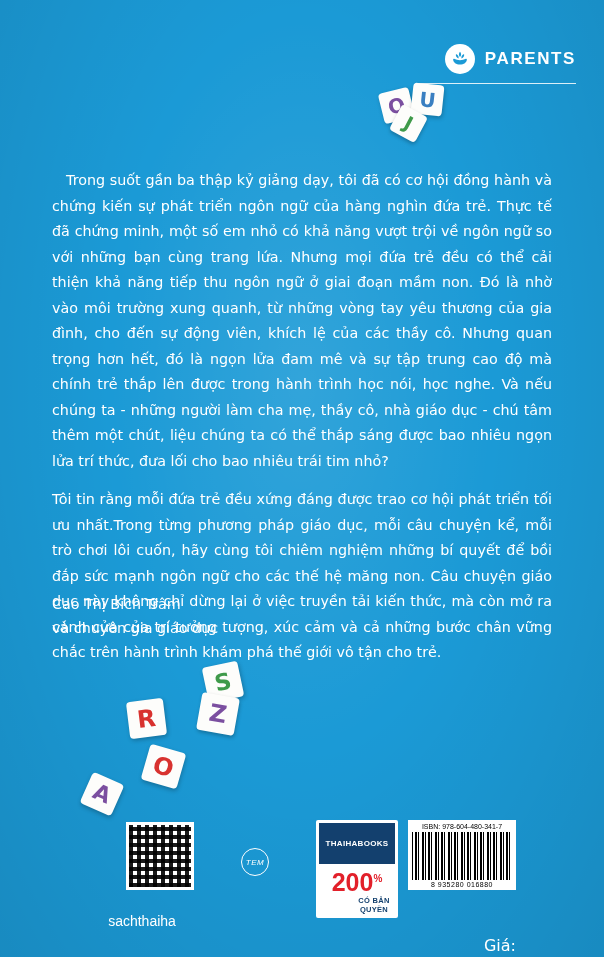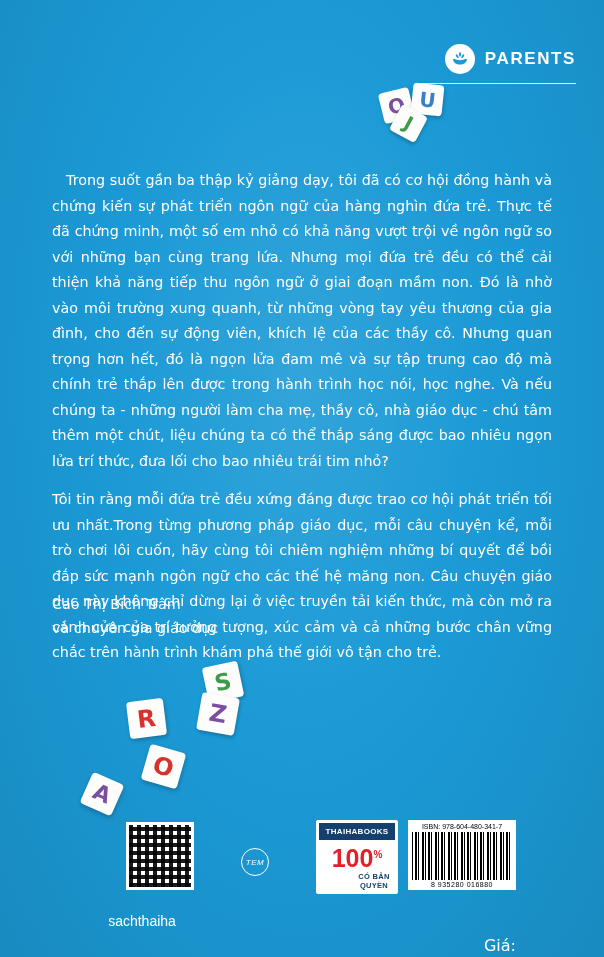--- a/index.html
+++ b/index.html
@@ -163,21 +163,21 @@
   }
   .cb-top {
     font-family: "Liberation Sans", sans-serif;
     font-size: 8px;
     font-weight: bold;
     letter-spacing: 0.3px;
     color: #13406e;
     background: #13406e;
     color: #ffffff;
     margin: 0 3px 2px 3px;
-    padding: 4px 0;
+    padding: 16px 0;
   }
   .cb-num {
     font-family: "Liberation Sans", sans-serif;
     font-size: 25px;
     font-weight: bold;
     line-height: 25px;
     color: #e2202a;
   }
   .cb-num sup {
     font-size: 10px;
@@ -277,21 +277,21 @@
   </div>
 
   <div class="qr"></div>
   <div class="qr-caption">sachthaiha</div>
 
   <div class="stamp">TEM</div>
 
   <div class="copyright-badge">
     <div class="cb-top">THAIHABOOKS</div>
     <div class="cb-num">
-      <span>100</span><sup>%</sup>
+      <span>200</span><sup>%</sup>
     </div>
     <div class="cb-bottom">CÓ BẢN QUYỀN</div>
   </div>
 
   <div class="barcode-box">
     <div class="isbn-text">ISBN: 978-604-480-341-7</div>
     <div class="bars"></div>
     <div class="barcode-digits">8 935280 016880</div>
   </div>
 

